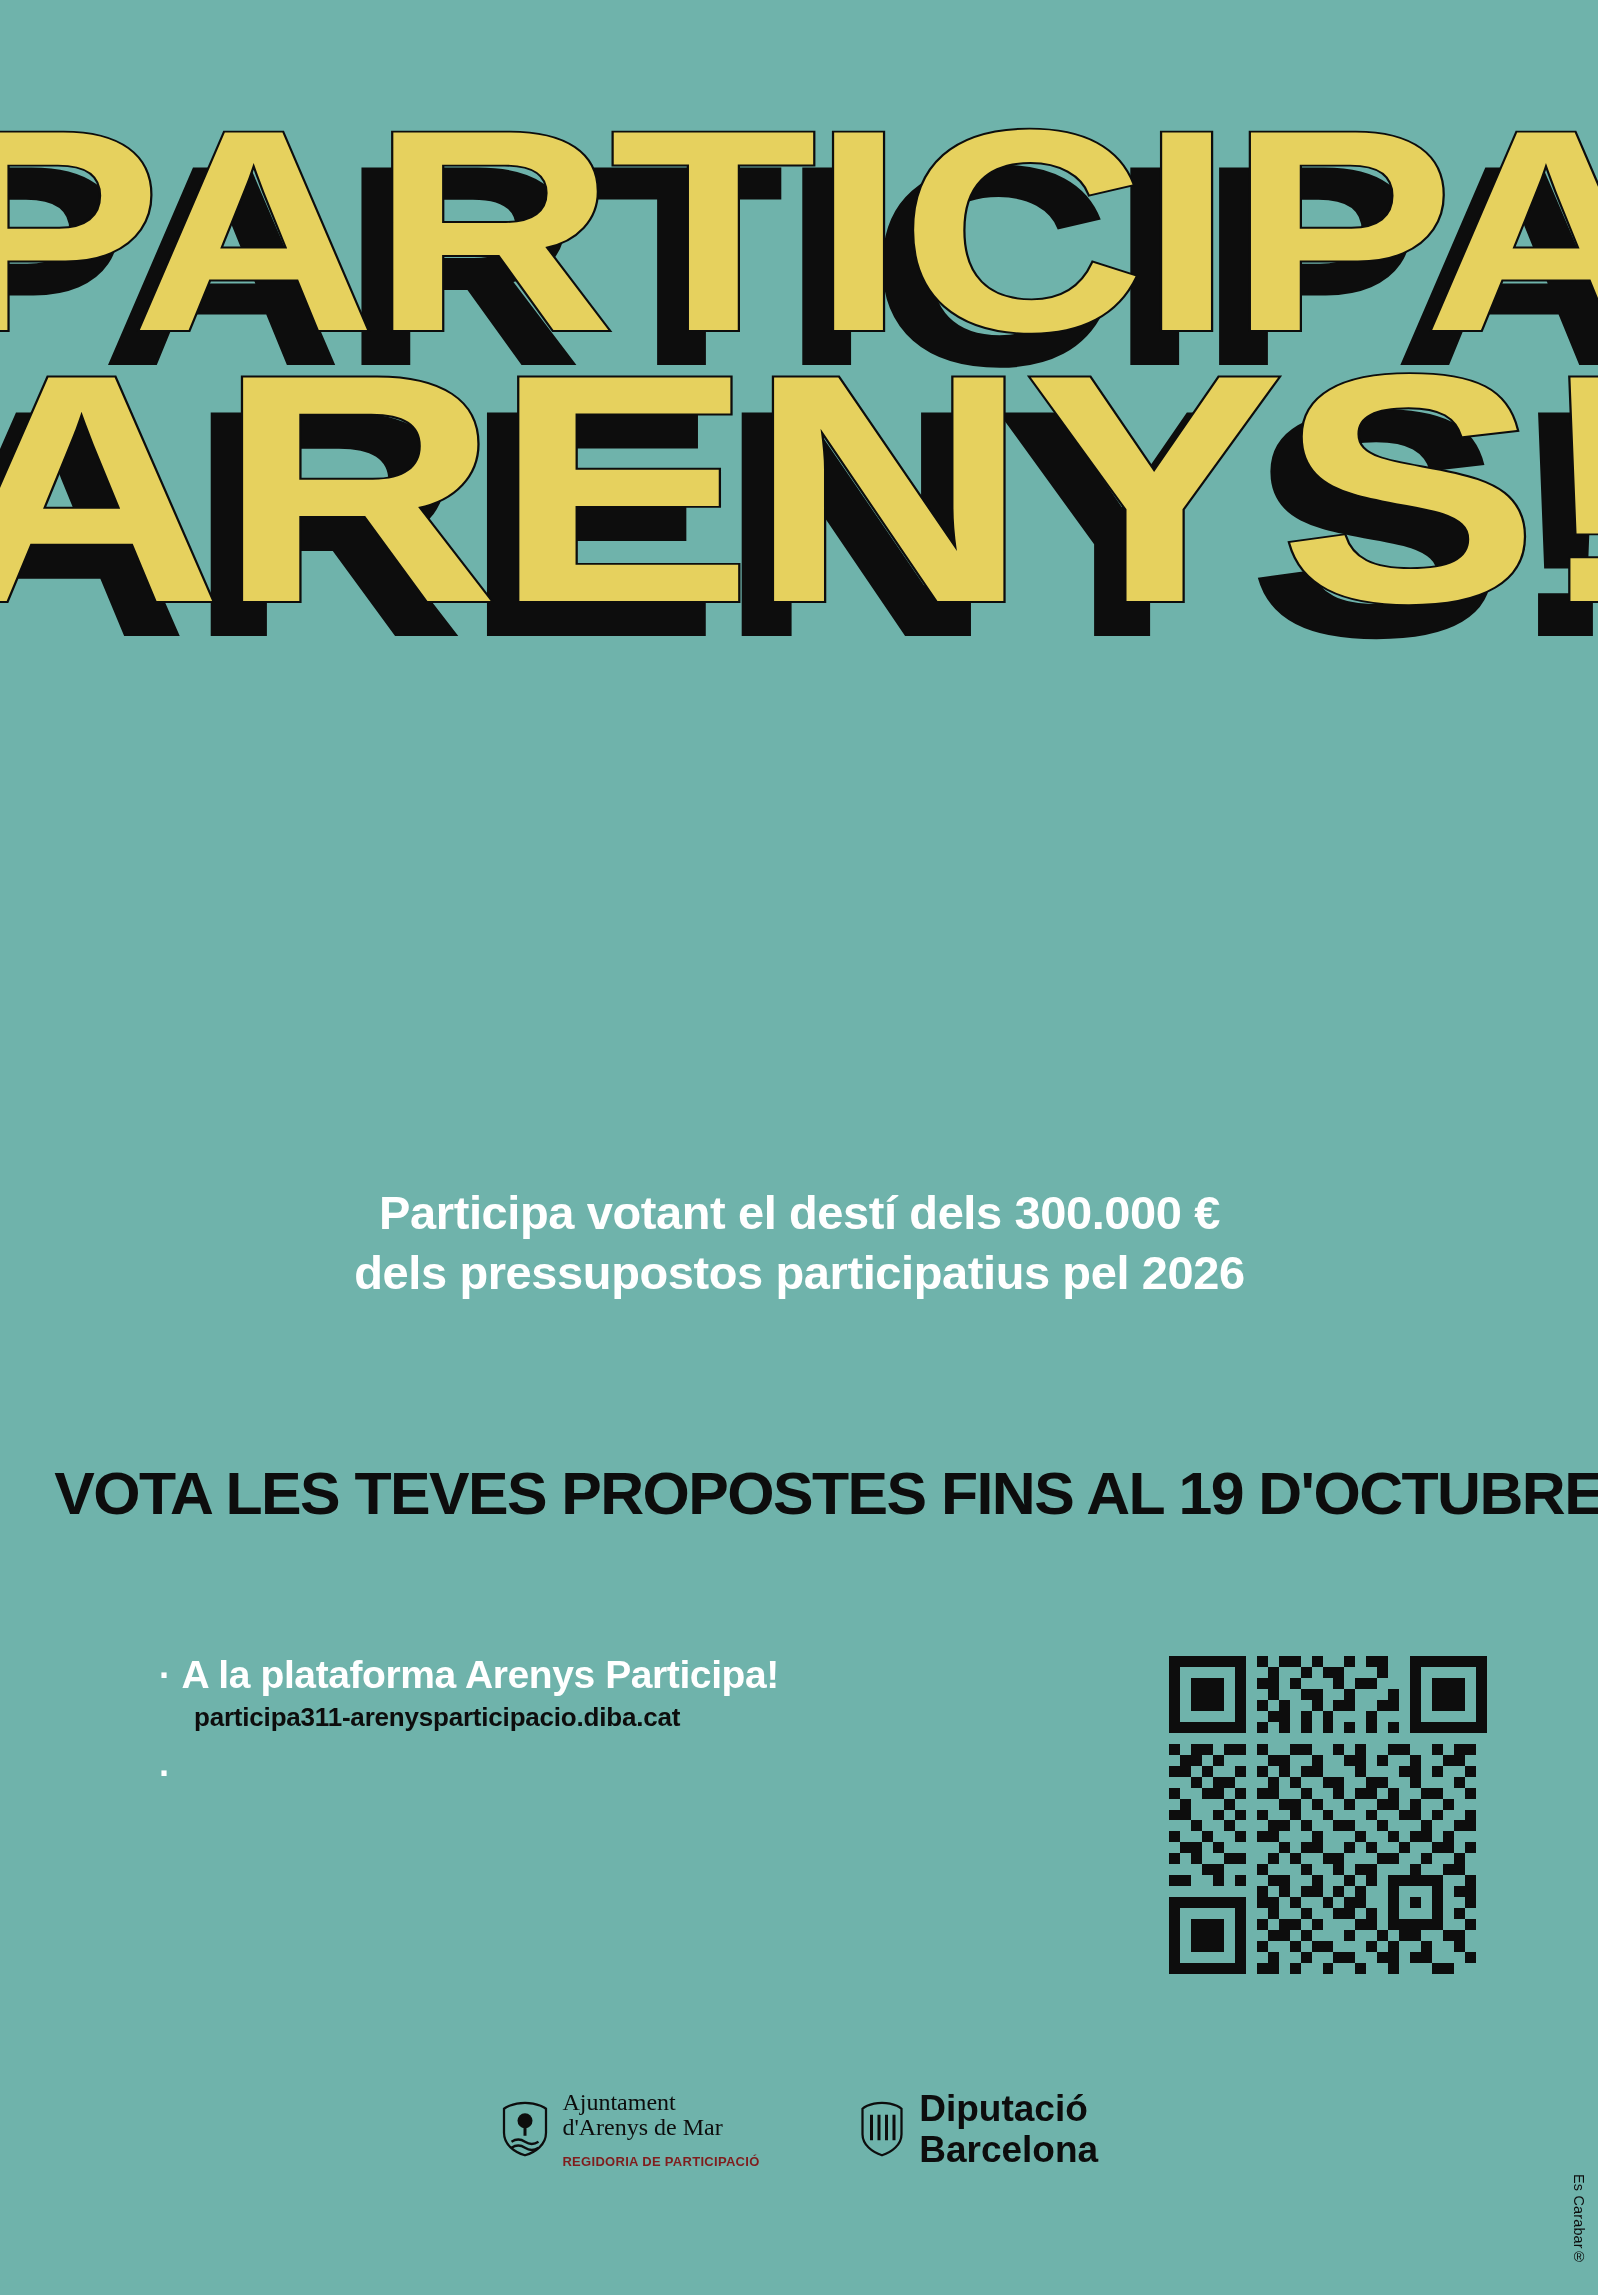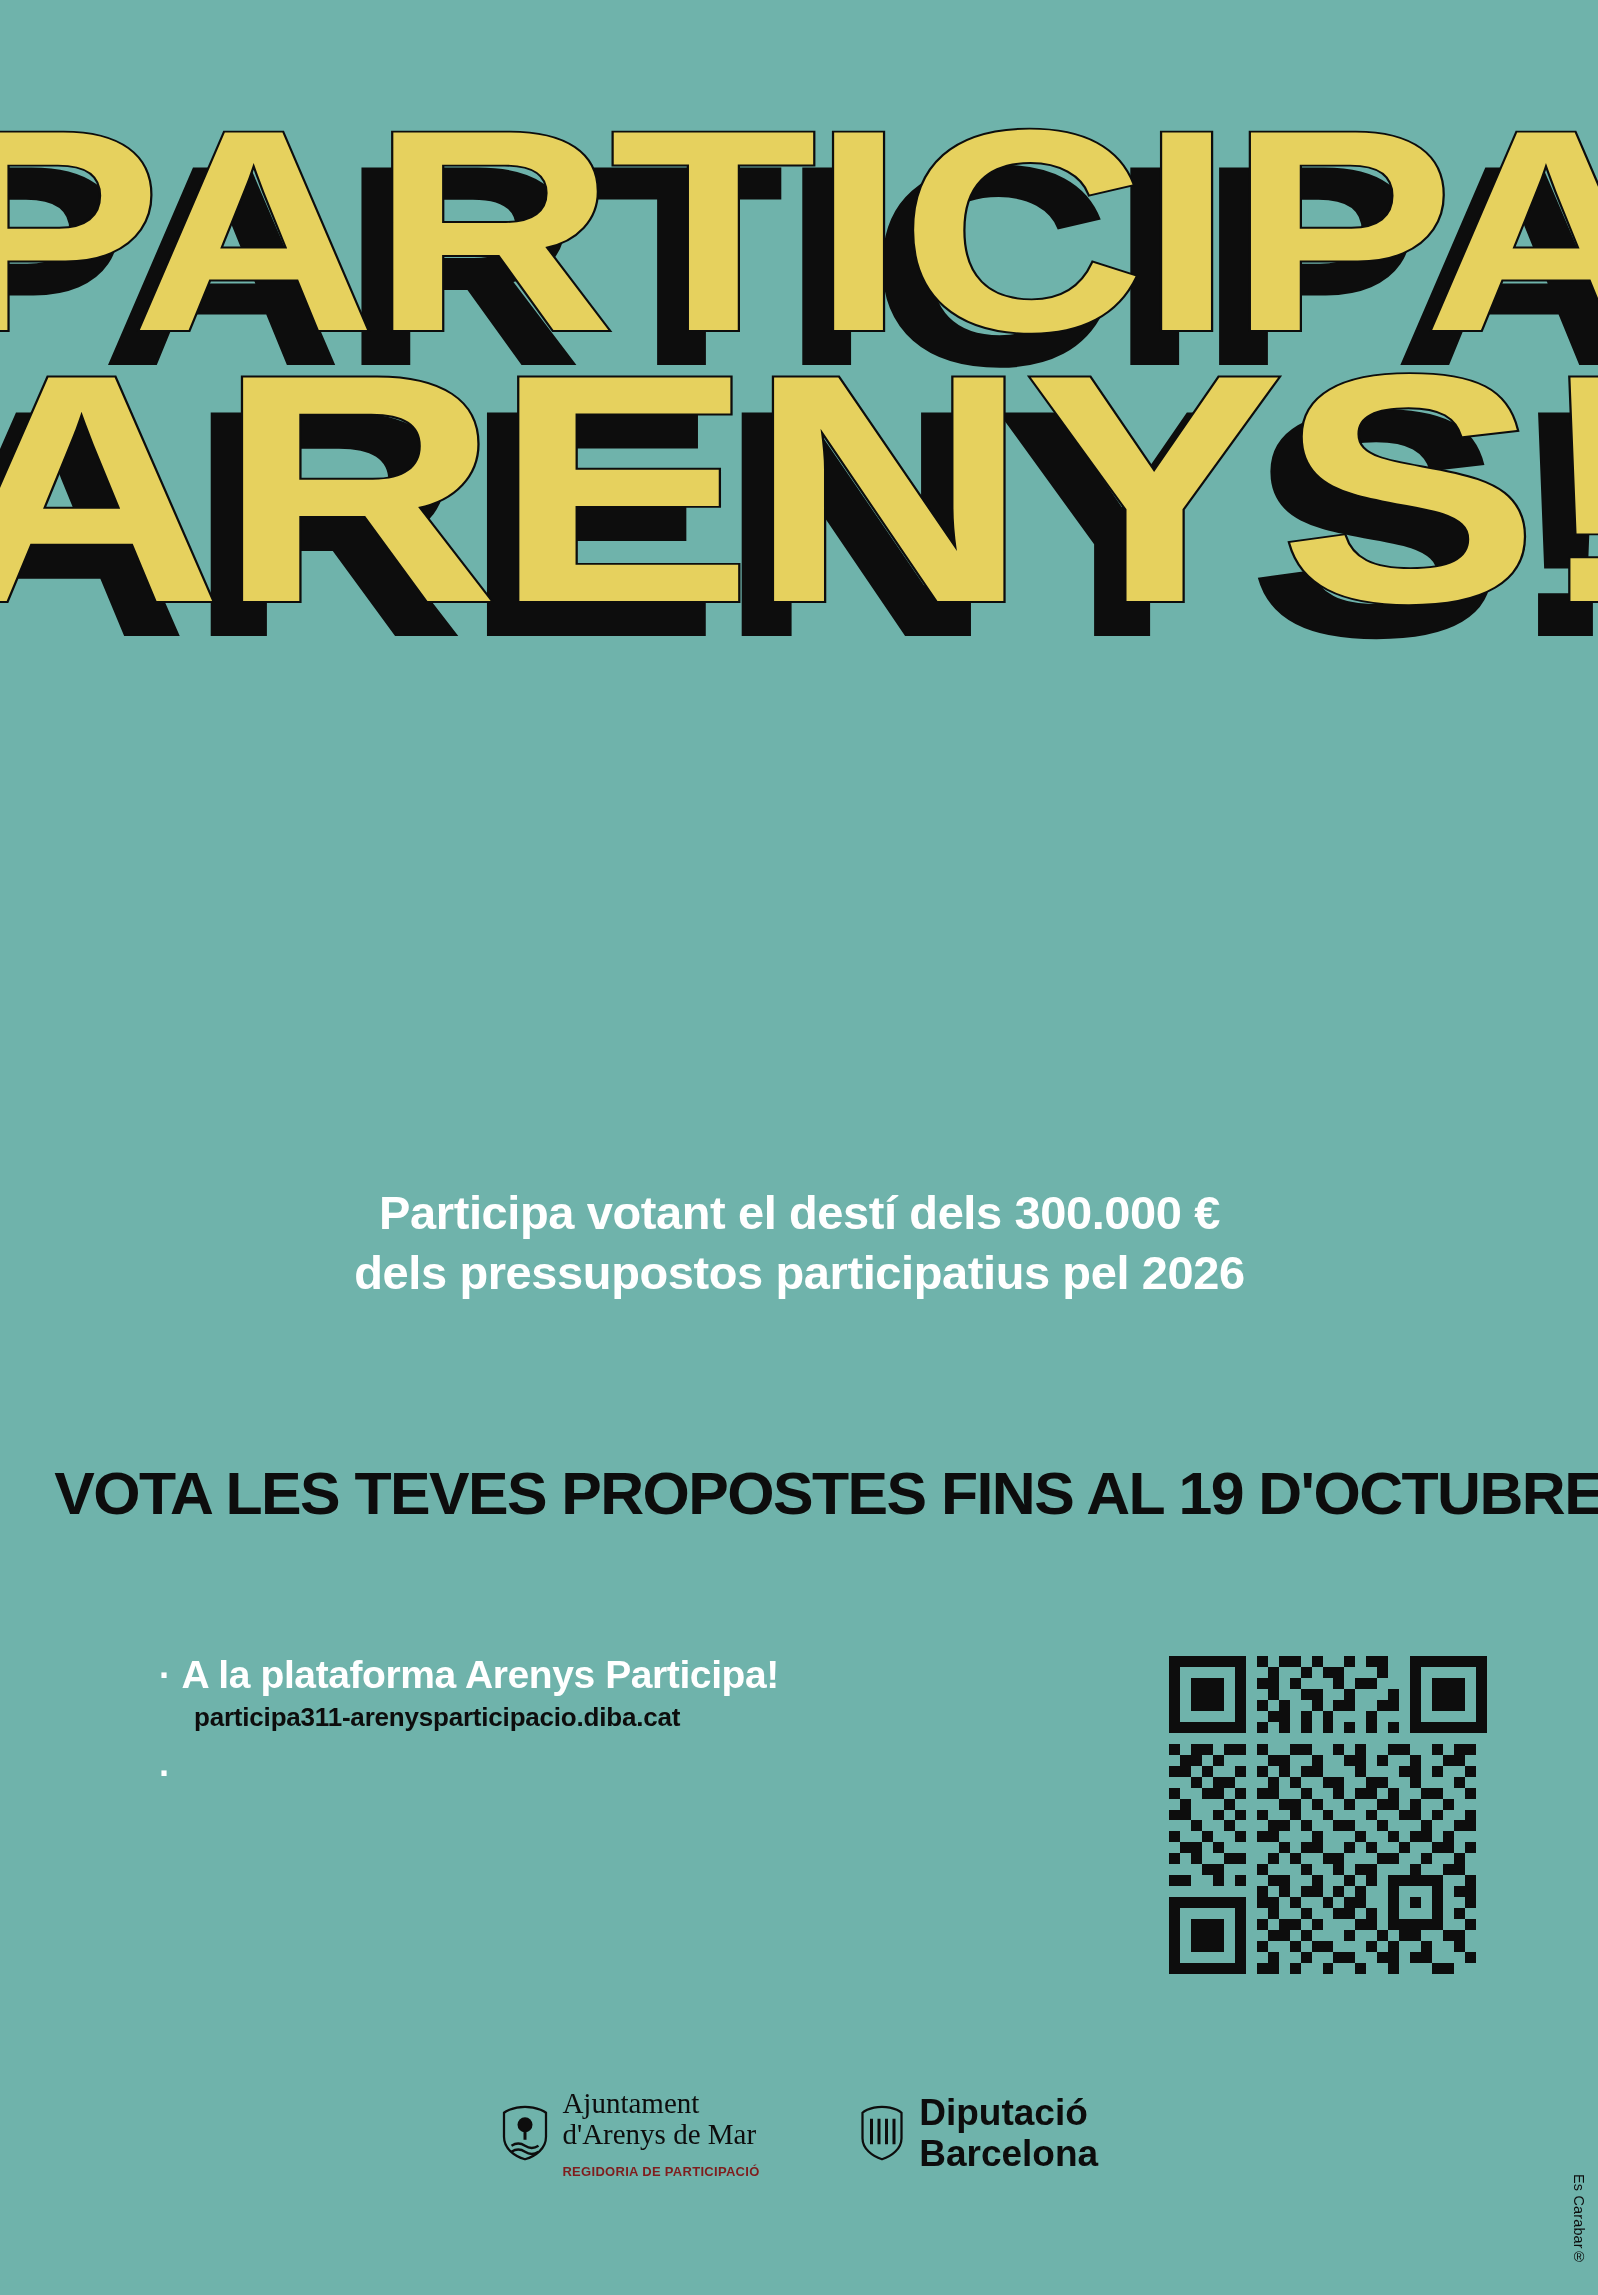--- a/index.html
+++ b/index.html
@@ -166,21 +166,21 @@
     align-items: center;
     gap: 13.6px;
     color: #0d0d0d;
   }
   .crest {
     width: 48px;
     height: 56px;
   }
   .logo-text-main {
     font-family: "Liberation Serif", serif;
-    font-size: 29px;
+    font-size: 24px;
     line-height: 1.08;
     color: #0d0d0d;
   }
   .logo-text-sub {
     font-size: 13px;
     font-weight: bold;
     letter-spacing: 0.3px;
     color: #7f1d1d;
     margin-top: 13px;
   }

